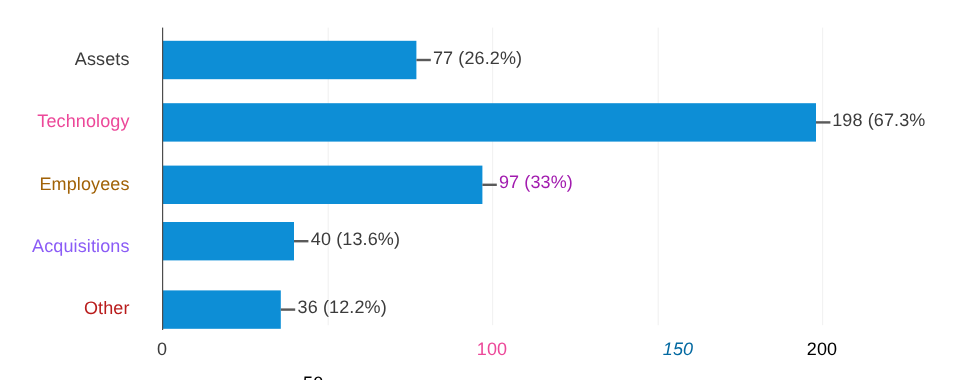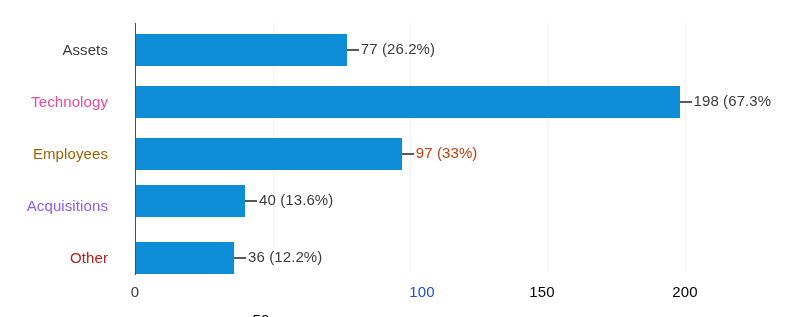--- a/index.html
+++ b/index.html
@@ -129,21 +129,21 @@
           <div class="value-label" style="left: 225.75px; color: rgb(60, 60, 60);">77 (26.2%)</div>
         </div>
         <div class="bar-row" style="top: 63px; width: 672px; padding-left: 24px;">
           <div class="bar" style="width: 544.5px; background: rgb(13, 142, 214);"></div>
           <div class="leader" style="left: 544.5px;"></div>
           <div class="value-label" style="left: 558.5px; color: rgb(60, 60, 60);">198 (67.3%</div>
         </div>
         <div class="bar-row" style="top: 115px; width: 672px;">
           <div class="bar" style="width: 266.75px; background: rgb(13, 142, 214);"></div>
           <div class="leader" style="left: 266.75px;"></div>
-          <div class="value-label" style="left: 280.75px; color: #c2410c;">97 (33%)</div>
+          <div class="value-label" style="left: 280.75px; color: #a21caf;">97 (33%)</div>
         </div>
         <div class="bar-row" style="top: 162px; width: 780px;">
           <div class="bar" style="width: 110px; background: rgb(13, 142, 214);"></div>
           <div class="leader" style="left: 110px;"></div>
           <div class="value-label" style="left: 124px; color: rgb(60, 60, 60);">40 (13.6%)</div>
         </div>
         <div class="bar-row" style="top: 219px; width: 548px; padding-left: 44px;">
           <div class="bar" style="width: 99px; background: rgb(13, 142, 214);"></div>
           <div class="leader" style="left: 99px;"></div>
           <div class="value-label" style="left: 113px; color: rgb(60, 60, 60);">36 (12.2%)</div>
@@ -159,18 +159,18 @@
         <div class="cat-label" style="top: 70px; color: #ec4899;">Technology</div>
         <div class="cat-label" style="top: 122px; color: #a16207;">Employees</div>
         <div class="cat-label" style="top: 174px; color: #8b5cf6;">Acquisitions</div>
         <div class="cat-label" style="top: 226px; color: #b91c1c;">Other</div>
       </div>
   </div>
 
   <div id="xticks">
       <div class="xtick" style="left: 135px; color: rgb(60, 60, 60);">0</div>
       <div class="xtick" style="left: 261px; color: #000000; margin-top: 28px;">50</div>
-      <div class="xtick" style="left: 422px; color: #1d4ed8;">100</div>
-      <div class="xtick" style="left: 542px; color: #000000;">150</div>
+      <div class="xtick" style="left: 410px; color: #ec4899;">100</div>
+      <div class="xtick" style="left: 565px; color: #0369a1; font-style: italic;">150</div>
       <div class="xtick" style="left: 685px; color: #000000;">200</div>
     </div>
 
 </div>
 
 </body></html>

